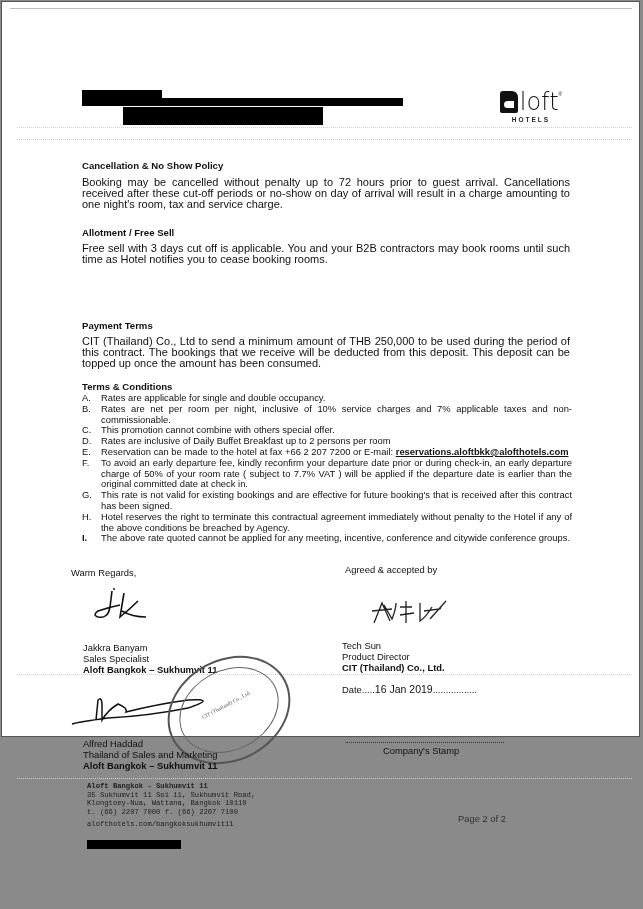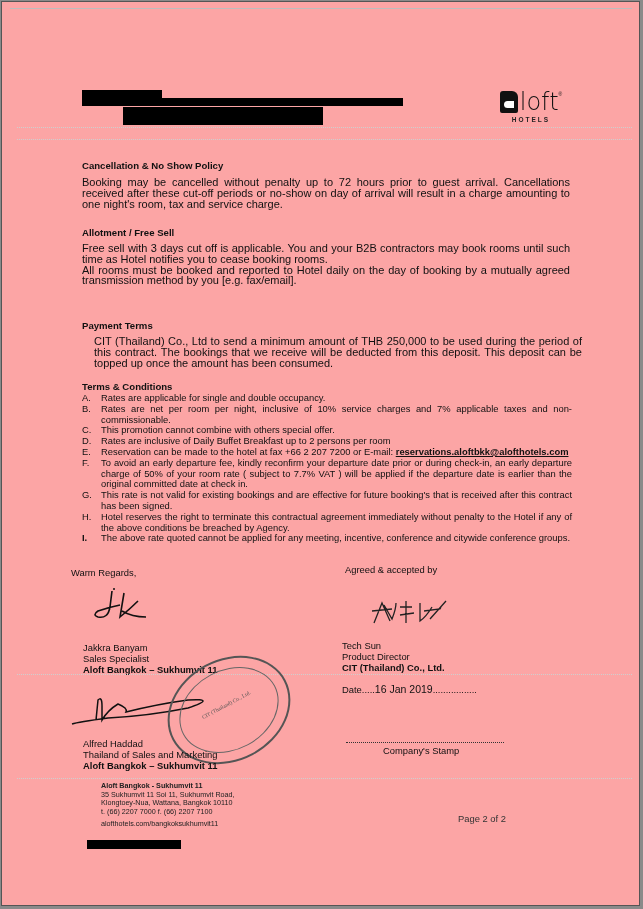--- a/index.html
+++ b/index.html
@@ -1,22 +1,22 @@
 <!DOCTYPE html>
 <html><head>
 <meta charset="utf-8">
 <style>
   html, body { margin: 0; padding: 0; }
   body {
     width: 643px; height: 909px; background: #8a8a8a; overflow: hidden;
     font-family: "Liberation Sans", sans-serif; color: #111;
   }
   .page {
-    position: absolute; left: 1px; top: 1px; width: 639px; height: 905px;
-    background: #fca5a5; border: 1px solid #555; box-sizing: border-box;
+    position: absolute; left: 1px; top: 1px; width: 639px; height: 736px;
+    background: #ffffff; border: 1px solid #555; box-sizing: border-box;
   }
   .topline { position: absolute; left: 8px; top: 6px; width: 622px; height: 1px; background: #bdbdbd; }
   .redact { position: absolute; background: #000; }
   .hr-faint { position: absolute; height: 0; border-top: 1px dotted #cfcfcf; }
   .logo { position: absolute; left: 493px; top: 85px; width: 72px; text-align: center; }
   .logo-mark { display: flex; align-items: flex-end; justify-content: center; height: 26px; }
   .logo-a {
     width: 18px; height: 22px; background: #111; border-radius: 3px 6px 2px 2px;
     position: relative; margin-right: 2px;
   }
@@ -46,21 +46,21 @@
     border: 2px solid #555; border-radius: 50%; transform: rotate(-28deg);
   }
   .stamp-inner {
     position: absolute; left: 10px; top: 9px; right: 10px; bottom: 9px;
     border: 1px solid #666; border-radius: 50%;
   }
   .stamp-text {
     position: absolute; left: 8px; top: 40px; width: 108px; text-align: center;
     font-family: "Liberation Serif", serif; font-size: 5.5px; color: #555;
   }
-  .footer-addr { position: absolute; left: 99px; top: 780px; font-family: Liberation Sans, sans-serif; font-size: 7.2px; line-height: 8.6px; color: #222; }
+  .footer-addr { position: absolute; left: 85px; top: 780px; font-family: Liberation Mono, monospace; font-size: 7.2px; line-height: 8.6px; color: #222; }
   .footer-addr .bold { font-weight: bold; }
   .footer-url { margin-top: 4px; }
   .page-num { position: absolute; left: 456px; top: 811px; font-size: 9.4px; color: #333; }
   .dotted-line { position: absolute; border-top: 1px dotted #333; }
 </style>
 </head>
 <body>
 
 <div class="page">
   <div class="topline"></div>
@@ -82,25 +82,24 @@
   <div class="hr-faint" style="left:15px;top:137px;width:615px;"></div>
 
   <div class="sec-title" style="top:158px;">Cancellation &amp; No Show Policy</div>
   <div class="para" style="top:175px;">
     <p>Booking may be cancelled without penalty up to 72 hours prior to guest arrival.  Cancellations received after these cut-off periods or no-show on day of arrival will result in a charge amounting to one night's room, tax and service charge.</p>
   </div>
 
   <div class="sec-title" style="top:225px;">Allotment / Free Sell</div>
   <div class="para" style="top:241px;">
     <p>Free sell with 3 days cut off is applicable. You and your B2B contractors may book rooms until such time as Hotel notifies you to cease booking rooms.</p>
-    <p>All rooms must be booked and reported to Hotel daily on the day of booking by a mutually agreed transmission method by you [e.g. fax/email].</p>
   </div>
 
   <div class="sec-title" style="top:318px;">Payment Terms</div>
-  <div class="para" style="top:334px;margin-left:12px;">
+  <div class="para" style="top:334px;">
     <p>CIT (Thailand) Co., Ltd to send a minimum amount of THB 250,000 to be used during the period of this contract. The bookings that we receive will be deducted from this deposit. This deposit can be topped up once the amount has been consumed.</p>
   </div>
 
   <div class="sec-title" style="top:379px;">Terms &amp; Conditions</div>
   <div class="terms">
     <div class="term">
       <span class="term-letter">A.</span>
       <span class="term-text">Rates are applicable for single and double occupancy.</span>
     </div>
     <div class="term">

